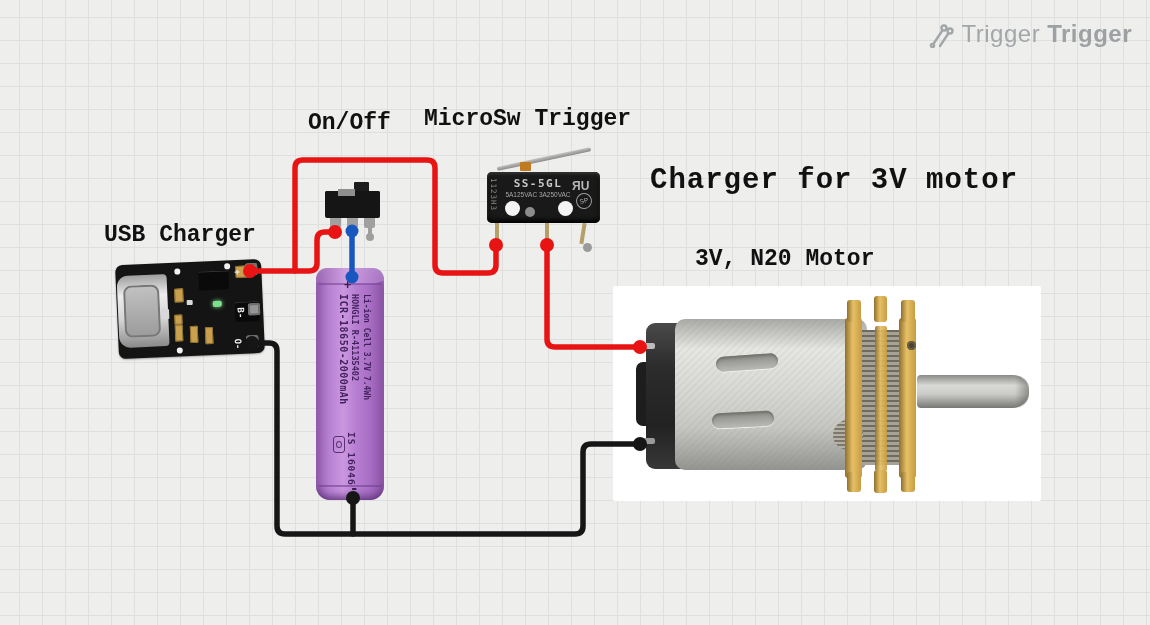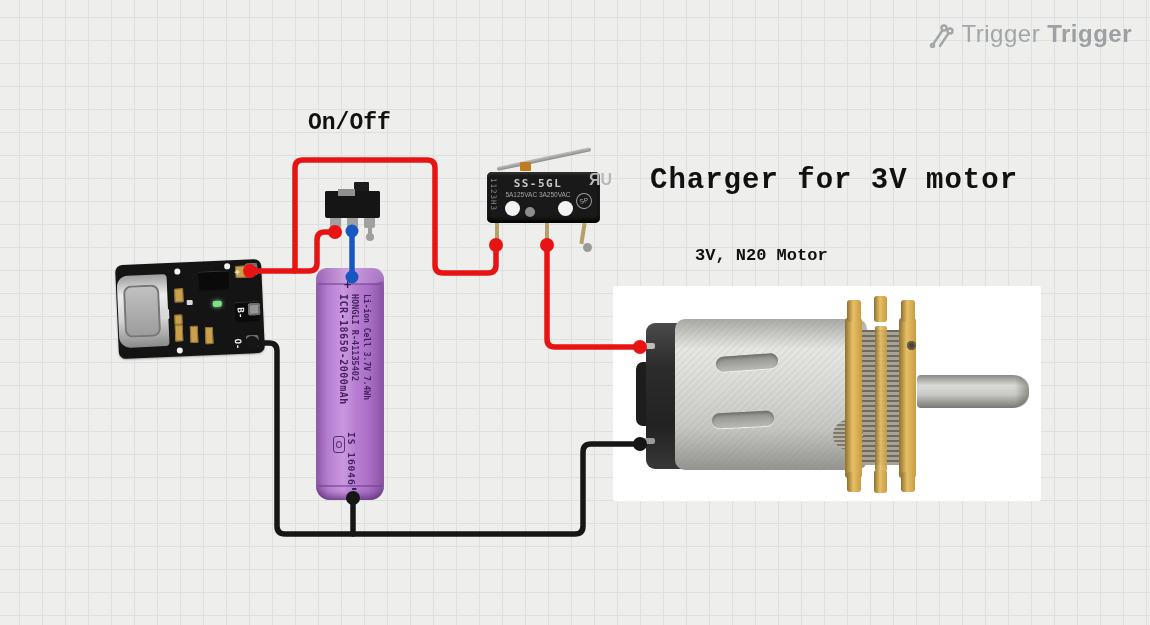--- a/index.html
+++ b/index.html
@@ -13,21 +13,21 @@
     background-size:23px 23px;
     background-position:-4px -6px;
   }
   .abs{position:absolute;}
   
   .anno{position:absolute;color:#111;font-family:"Liberation Mono",monospace;font-weight:bold;white-space:nowrap;}
   .lbl-usb{left:104px;top:222px;font-size:23px;}
   .lbl-onoff{left:308px;top:110px;font-size:23px;}
   .lbl-micro{left:424px;top:106px;font-size:23px;}
   .lbl-title{left:650px;top:164px;font-size:29px;letter-spacing:1px;}
-  .lbl-motor{left:695px;top:246px;font-size:17px;}
+  .lbl-motor{left:695px;top:246px;font-size:23px;}
   
   .logo{position:absolute;right:18px;top:20px;display:flex;align-items:center;gap:7px;font-family:"Liberation Sans",sans-serif;}
   .logo .light{font-size:24px;font-weight:500;color:#a2a6a9;letter-spacing:.5px;}
   .logo .bold{font-size:24px;font-weight:bold;color:#9da1a4;letter-spacing:.5px;}
   
   .usb{left:117px;top:262px;width:146px;height:94px;transform:rotate(-2.5deg);}
   .usb .pcb{position:absolute;inset:0;background:#141414;border-radius:7px;box-shadow:0 1px 2px rgba(0,0,0,.3);}
   .usb .conn{position:absolute;left:1px;top:11px;width:50px;height:72px;border-radius:11px 4px 4px 11px;
     background:linear-gradient(180deg,#9e9e9e,#ededed 28%,#d3d3d3 62%,#8a8a8a);}
   .usb .connslot{position:absolute;left:7px;top:21px;width:36px;height:52px;border-radius:8px;
@@ -73,21 +73,21 @@
     transform:rotate(-12deg);transform-origin:left center;border-radius:2px;}
   .ms .pivot{position:absolute;left:40px;top:22px;width:11px;height:9px;background:#c07a20;border-radius:1px;}
   .ms .body{position:absolute;left:7px;top:32px;width:113px;height:51px;background:#191919;border-radius:5px;
     box-shadow:inset 0 2px 3px #333, inset 0 -3px 4px #000;}
   .ms .model{position:absolute;left:22px;top:37px;width:72px;text-align:center;color:#c9c9c9;
     font-size:11px;font-weight:bold;letter-spacing:1.5px;font-family:"DejaVu Sans Mono",monospace;}
   .ms .rating{position:absolute;left:17px;top:51px;width:82px;text-align:center;color:#a8a8a8;
     font-size:6.5px;font-family:"Liberation Sans",sans-serif;white-space:nowrap;}
   .ms .code{position:absolute;left:-3px;top:50px;color:#8a8a8a;font-size:7.5px;letter-spacing:1px;
     transform:rotate(90deg);font-family:"DejaVu Sans Mono",monospace;}
-  .ms .ul{position:absolute;left:92px;top:31px;color:#b8b8b8;font-size:16px;font-weight:bold;font-family:"Liberation Sans",sans-serif;margin-left:17px;}
+  .ms .ul{position:absolute;left:92px;top:39px;color:#b8b8b8;font-size:12px;font-weight:bold;font-family:"Liberation Sans",sans-serif;}
   .ms .sp{position:absolute;left:96px;top:53px;width:14px;height:14px;border:1.5px solid #9a9a9a;border-radius:50%;
     color:#b0b0b0;font-size:6.5px;text-align:center;line-height:14px;font-family:"Liberation Sans",sans-serif;transform:rotate(-15deg);}
   .ms .h1{position:absolute;left:25px;top:61px;width:15px;height:15px;border-radius:50%;background:#f4f4f4;}
   .ms .h2{position:absolute;left:45px;top:67px;width:10px;height:10px;border-radius:50%;background:#8d8d8d;}
   .ms .h3{position:absolute;left:78px;top:61px;width:15px;height:15px;border-radius:50%;background:#f4f4f4;}
   .ms .pin{position:absolute;top:83px;width:4px;height:22px;background:#b5a06a;}
   .ms .pin3{position:absolute;left:101px;top:83px;width:4px;height:21px;background:#b5a06a;transform:rotate(9deg);}
   .ms .pinball{position:absolute;left:103px;top:103px;width:9px;height:9px;border-radius:50%;background:#9a9a9a;}
   
   .motor{left:613px;top:286px;width:428px;height:215px;background:#ffffff;border-radius:2px;}
@@ -242,21 +242,23 @@
       <circle cx="547" cy="245" r="7" fill="#e81414"></circle>
       <circle cx="640" cy="347" r="7" fill="#e81414"></circle>
       <circle cx="352" cy="231" r="6.5" fill="#1857c0"></circle>
       <circle cx="352" cy="277" r="6.5" fill="#1857c0"></circle>
       <circle cx="252" cy="343" r="7" fill="#161616"></circle>
       <circle cx="353" cy="498" r="7" fill="#161616"></circle>
       <circle cx="640" cy="444" r="7" fill="#161616"></circle>
     </g>
   </svg>
 
+  <div class="anno lbl-usb">USB Charger</div>
   <div class="anno lbl-onoff">On/Off</div>
+  <div class="anno lbl-micro">MicroSw Trigger</div>
   <div class="anno lbl-title">Charger for 3V motor</div>
   <div class="anno lbl-motor">3V, N20 Motor</div>
 
   <div class="logo">
     <svg width="27" height="27" viewBox="0 0 27 27">
       <g stroke="#a2a6a9" stroke-width="2.4" fill="none" stroke-linecap="round">
         <line x1="6" y1="22" x2="14" y2="10"></line>
         <circle cx="16" cy="7" r="2.5"></circle>
         <line x1="12" y1="25" x2="20" y2="13"></line>
         <circle cx="22" cy="10" r="2.5"></circle>

